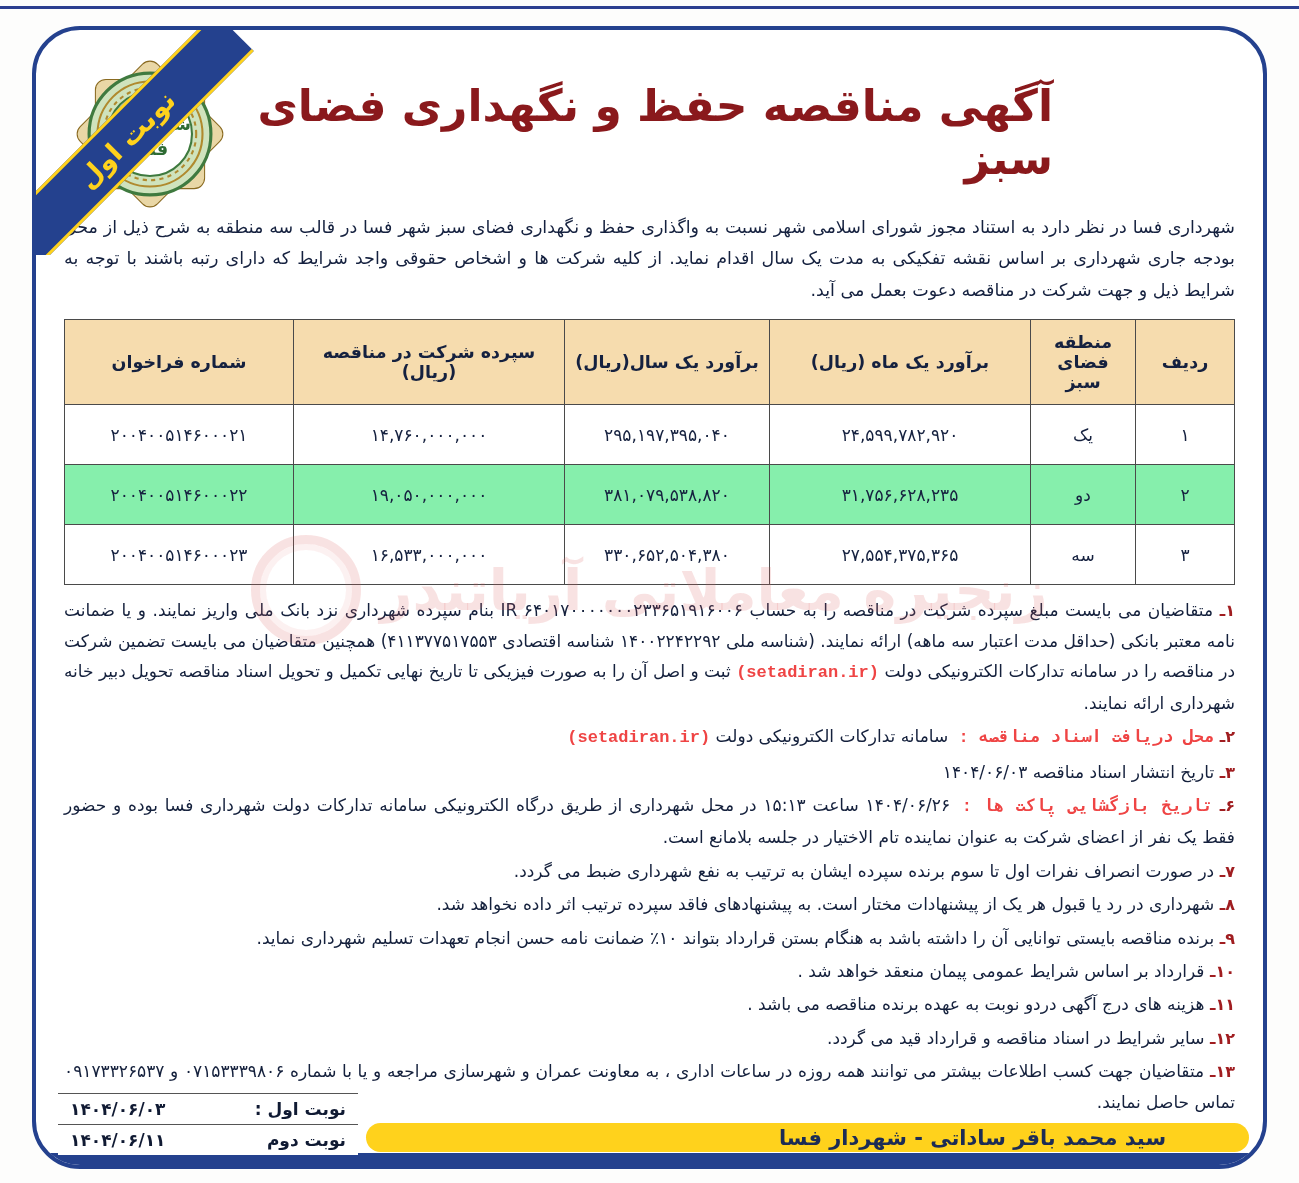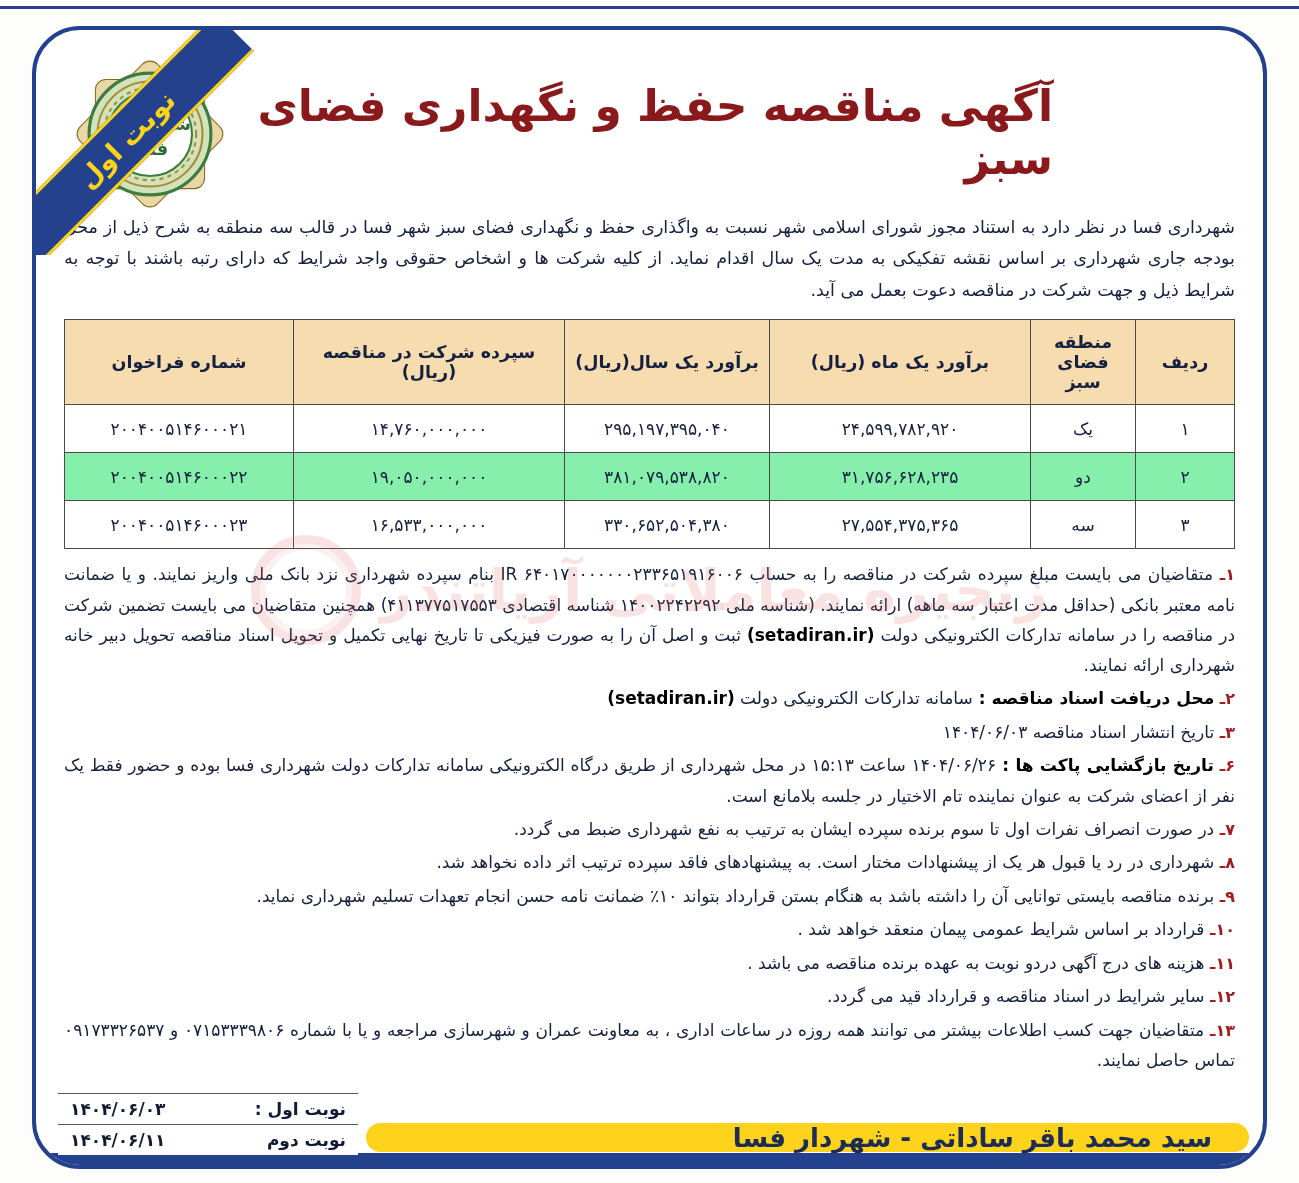--- a/index.html
+++ b/index.html
@@ -29,31 +29,31 @@
   .intro{
     margin:26px 28px 12px;font-size:17.5px;line-height:1.82;color:#15213f;
     text-align:justify;
   }
   table.tender{
     width:calc(100% - 56px);margin:2px auto 10px;border-collapse:collapse;direction:rtl;
     font-size:17px;color:#15213f;
   }
   table.tender th,table.tender td{border:1.5px solid #4a4a4a;text-align:center;vertical-align:middle;}
   table.tender th{background:#f6dcae;font-weight:bold;font-size:17.5px;padding:12px 6px;height:48px;}
-  table.tender td{padding:10px 6px;height:27px;letter-spacing:.5px;}
+  table.tender td{padding:16px 6px;height:27px;letter-spacing:.5px;}
   table.tender tbody tr:nth-child(2) td{background:#86efac;}
   table.tender th:nth-child(1),table.tender td:nth-child(1){width:86px;}
   table.tender th:nth-child(2),table.tender td:nth-child(2){width:92px;}
   table.tender th:nth-child(3),table.tender td:nth-child(3){width:248px;}
   table.tender th:nth-child(4),table.tender td:nth-child(4){width:192px;}
   table.tender th:nth-child(5),table.tender td:nth-child(5){width:258px;text-align:center;}
   .notes{margin:8px 28px 0;}
   .note{margin:3px 0;font-size:17px;line-height:1.78;color:#14203c;text-align:justify;}
   .nnum{color:#a01d20;font-weight:bold;font-size:16px;}
-  .hl{color:#000000;font-weight:bold;}
+  .hl{color:#ef4444;font-weight:bold;font-family:Liberation Mono, monospace;}
   
   .watermark{
     position:absolute;top:505px;left:60px;right:60px;display:flex;align-items:center;justify-content:center;
     gap:19px;pointer-events:none;z-index:3;opacity:.9;direction:ltr;
   }
   .wm-ring{
     width:92px;height:92px;border-radius:50%;border:9px solid rgba(221,94,94,.20);
     box-shadow:inset 0 0 0 6px rgba(221,94,94,.10);flex:0 0 auto;
   }
   .wm-text{
@@ -63,21 +63,21 @@
   .dates{position:absolute;left:auto;right:auto;bottom:10px;left:22px;width:300px;z-index:6;background:#fff;}
   .date-row{
     display:flex;justify-content:space-between;align-items:center;border-top:1.5px solid #555;
     padding:3px 12px;font-weight:bold;font-size:17px;color:#101a33;height:24px;
   }
   .sig-bar{
     position:absolute;left:330px;right:14px;bottom:13px;height:29px;background:#ffd21c;
     border-radius:15px;display:flex;align-items:center;justify-content:center;
     padding-left:330px;z-index:5;
   }
-  .sig-text{font-weight:bold;font-size:26px;color:#1c2c55;white-space:nowrap;}
+  .sig-text{font-weight:bold;font-size:21px;color:#1c2c55;white-space:nowrap;}
   .bottom-band{position:absolute;left:0;right:0;bottom:0;height:12px;background:#24418e;z-index:4;}
 </style>
 </head>
 <body>
 
 <div class="page">
   <div class="topline"></div>
 
   <div class="frame">
 

